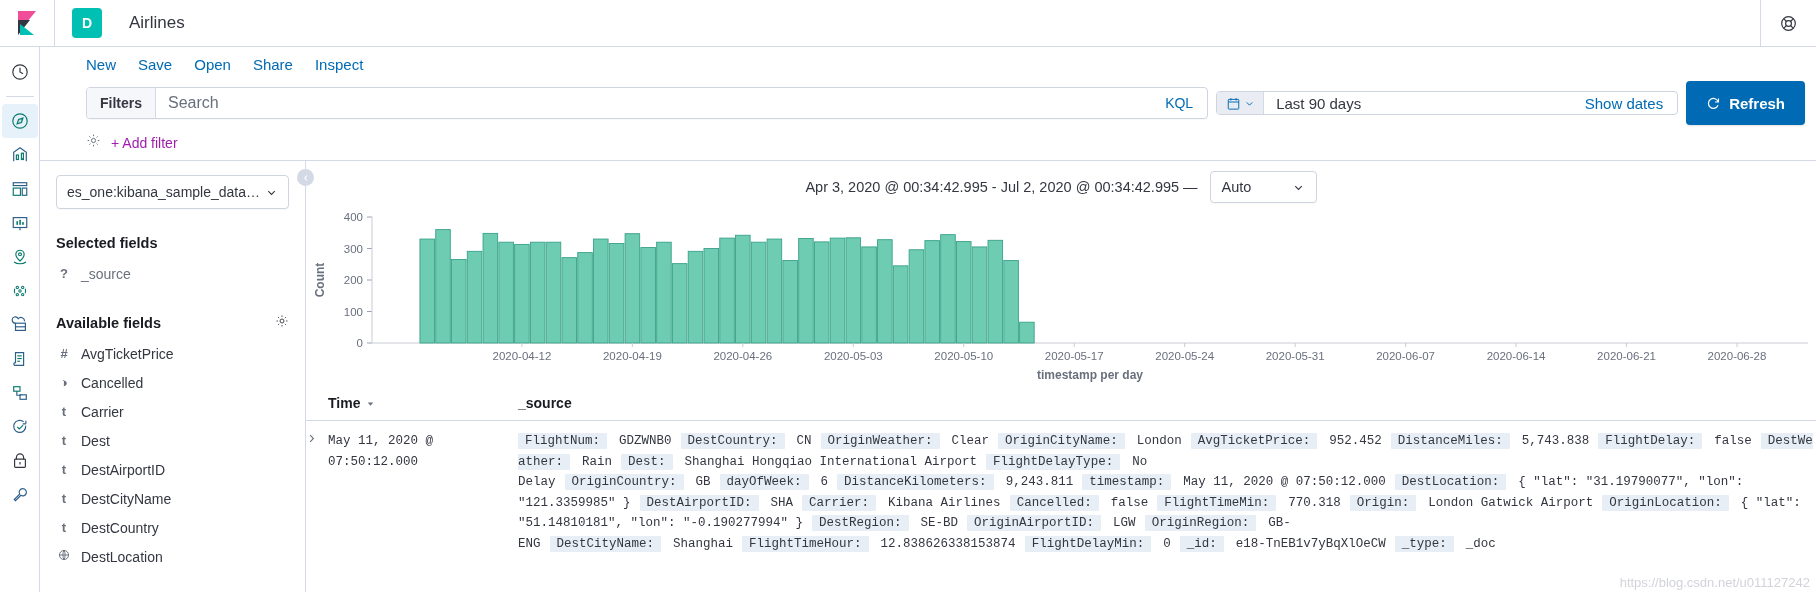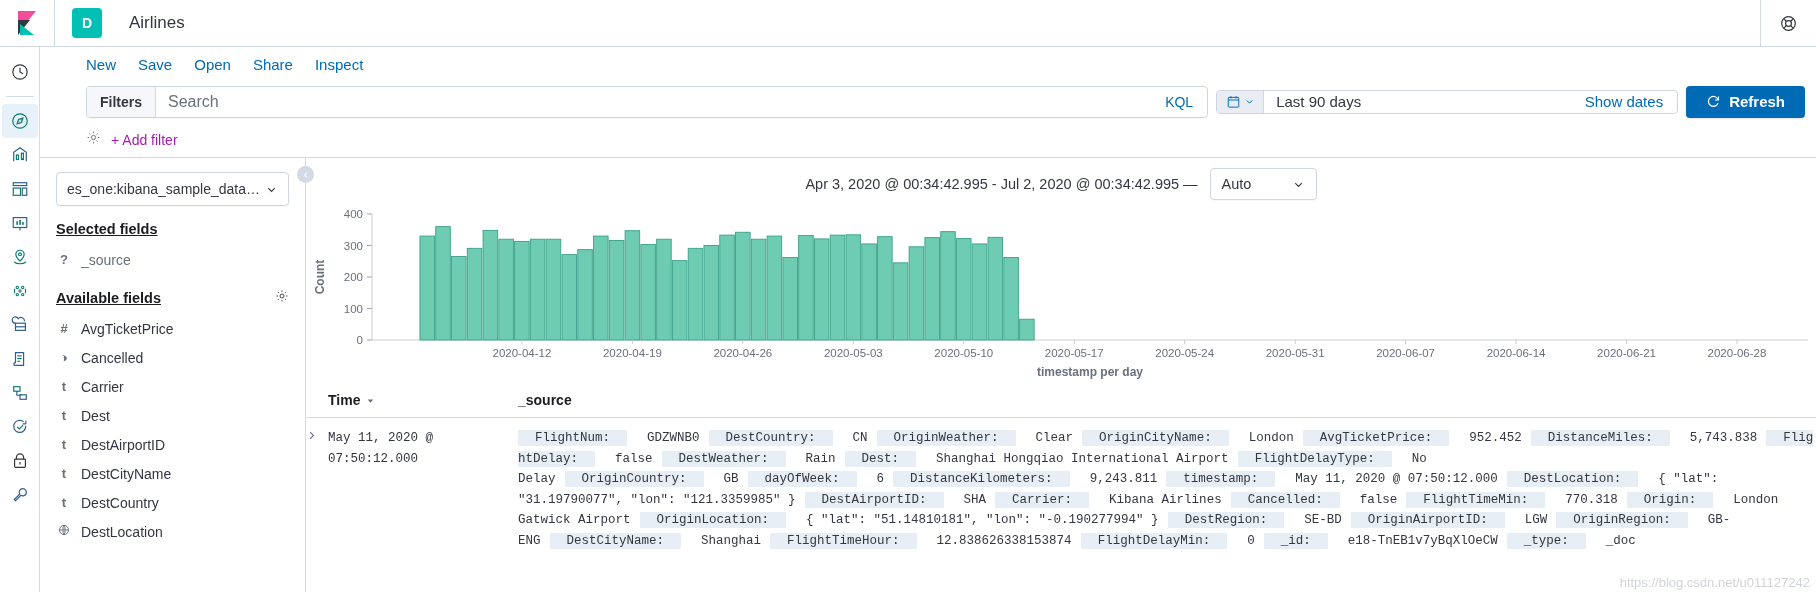--- a/index.html
+++ b/index.html
@@ -95,21 +95,21 @@
     width:462px; flex:0 0 462px;
   }
   .cal-btn {
     width:47px; height:30px; display:flex;align-items:center;justify-content:center;gap:3px;
     background:#e9edf3; border-right:1px solid #d3dae6; color:#006BB4;
   }
   .date-text { flex:1; padding-left:12px; font-size:15px; color:#343741; }
   .show-dates { color:#006BB4; font-size:15px; padding:0 14px; white-space:nowrap; }
 
   .refresh-btn {
-    flex:0 0 auto; height:32px; padding:0 20px; background:#006BB4; color:#fff;
+    flex:0 0 auto; height:44px; padding:0 20px; background:#006BB4; color:#fff;
     border-radius:4px; display:flex; align-items:center; gap:8px;
     font-size:15px; font-weight:600; white-space:nowrap;
     box-shadow:0 1px 2px rgba(0,0,0,.12);
   }
 
   
   .filterbar {
     flex:0 0 36px; display:flex; align-items:center; padding-left:46px; gap:10px;
     border-bottom:1px solid #d3dae6;
   }
@@ -122,22 +122,22 @@
     width:265px; flex:0 0 265px; padding:14px 16px 0 16px;
     overflow:hidden; background:#fff;
   }
   .index-select {
     height:34px; border:1px solid #cfd5e0; border-radius:4px; background:#fff;
     display:flex; align-items:center; padding:0 10px;
     font-size:14px; color:#343741; box-shadow:0 1px 1px rgba(0,0,0,.03);
   }
   .index-select span.txt { flex:1; overflow:hidden; white-space:nowrap; text-overflow:ellipsis; }
   .sect-head {
-    display:flex; align-items:center; margin:15px 0 8px 0;
-    font-size:14.5px; font-weight:700; color:#1a1c21;text-decoration:underline;
+    display:flex; align-items:center; margin:26px 0 8px 0;
+    font-size:14.5px; font-weight:700; color:#1a1c21;
   }
   .sect-head .sp { flex:1; }
   .field-row {
     display:flex; align-items:center; gap:11px; height:29px;
     font-size:14px; color:#343741; padding-left:2px;
   }
   .ftype {
     width:12px; text-align:center; color:#69707d; font-size:13px; font-weight:700;
     flex:0 0 12px;
   }
@@ -180,22 +180,22 @@
   .time-cell {
     width:190px; flex:0 0 190px;
     font-family:"Liberation Mono", monospace; font-size:12.5px; color:#343741; line-height:21px;
   }
   .src-cell {
     flex:1; min-width:0;
     font-family:"Liberation Mono", monospace; font-size:12.5px; color:#343741;
     line-height:20.6px; word-break:break-word;
   }
   .fk {
-    background:#e7eef5; color:#343741; border-radius:1px; padding:1px 17px;
-    margin-right:20px;
+    background:#e7eef5; color:#343741; border-radius:1px; padding:1px 7px;
+    margin-right:12px;
   }
   .fv { margin-right:9px; }
 
   .watermark{
     position:absolute; right:6px; bottom:2px; color:#c9ccd3; font-size:13px;
     font-family:"Liberation Sans",sans-serif; opacity:.85; pointer-events:none;
   }
 </style>
 </head>
 <body>

